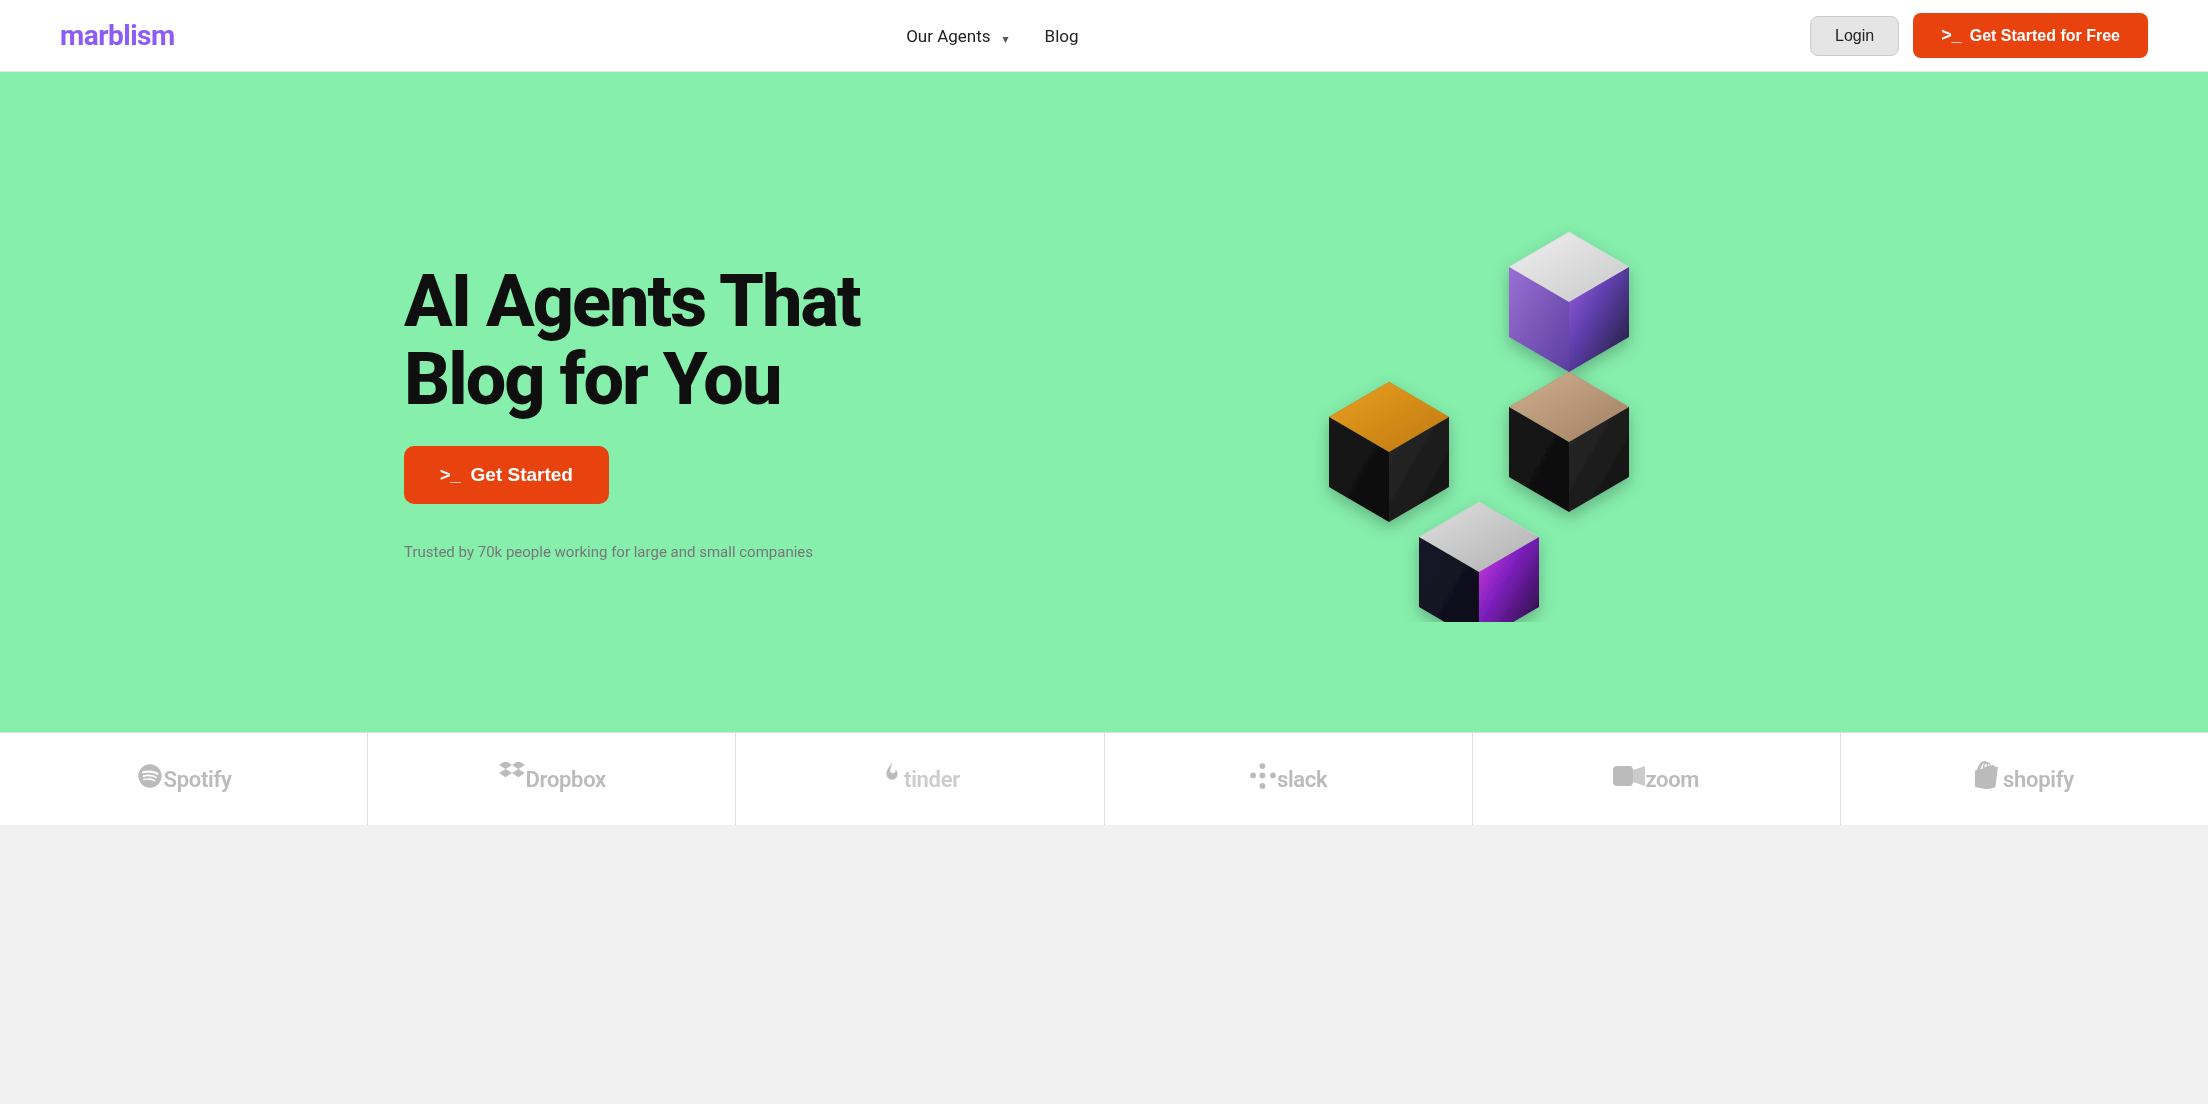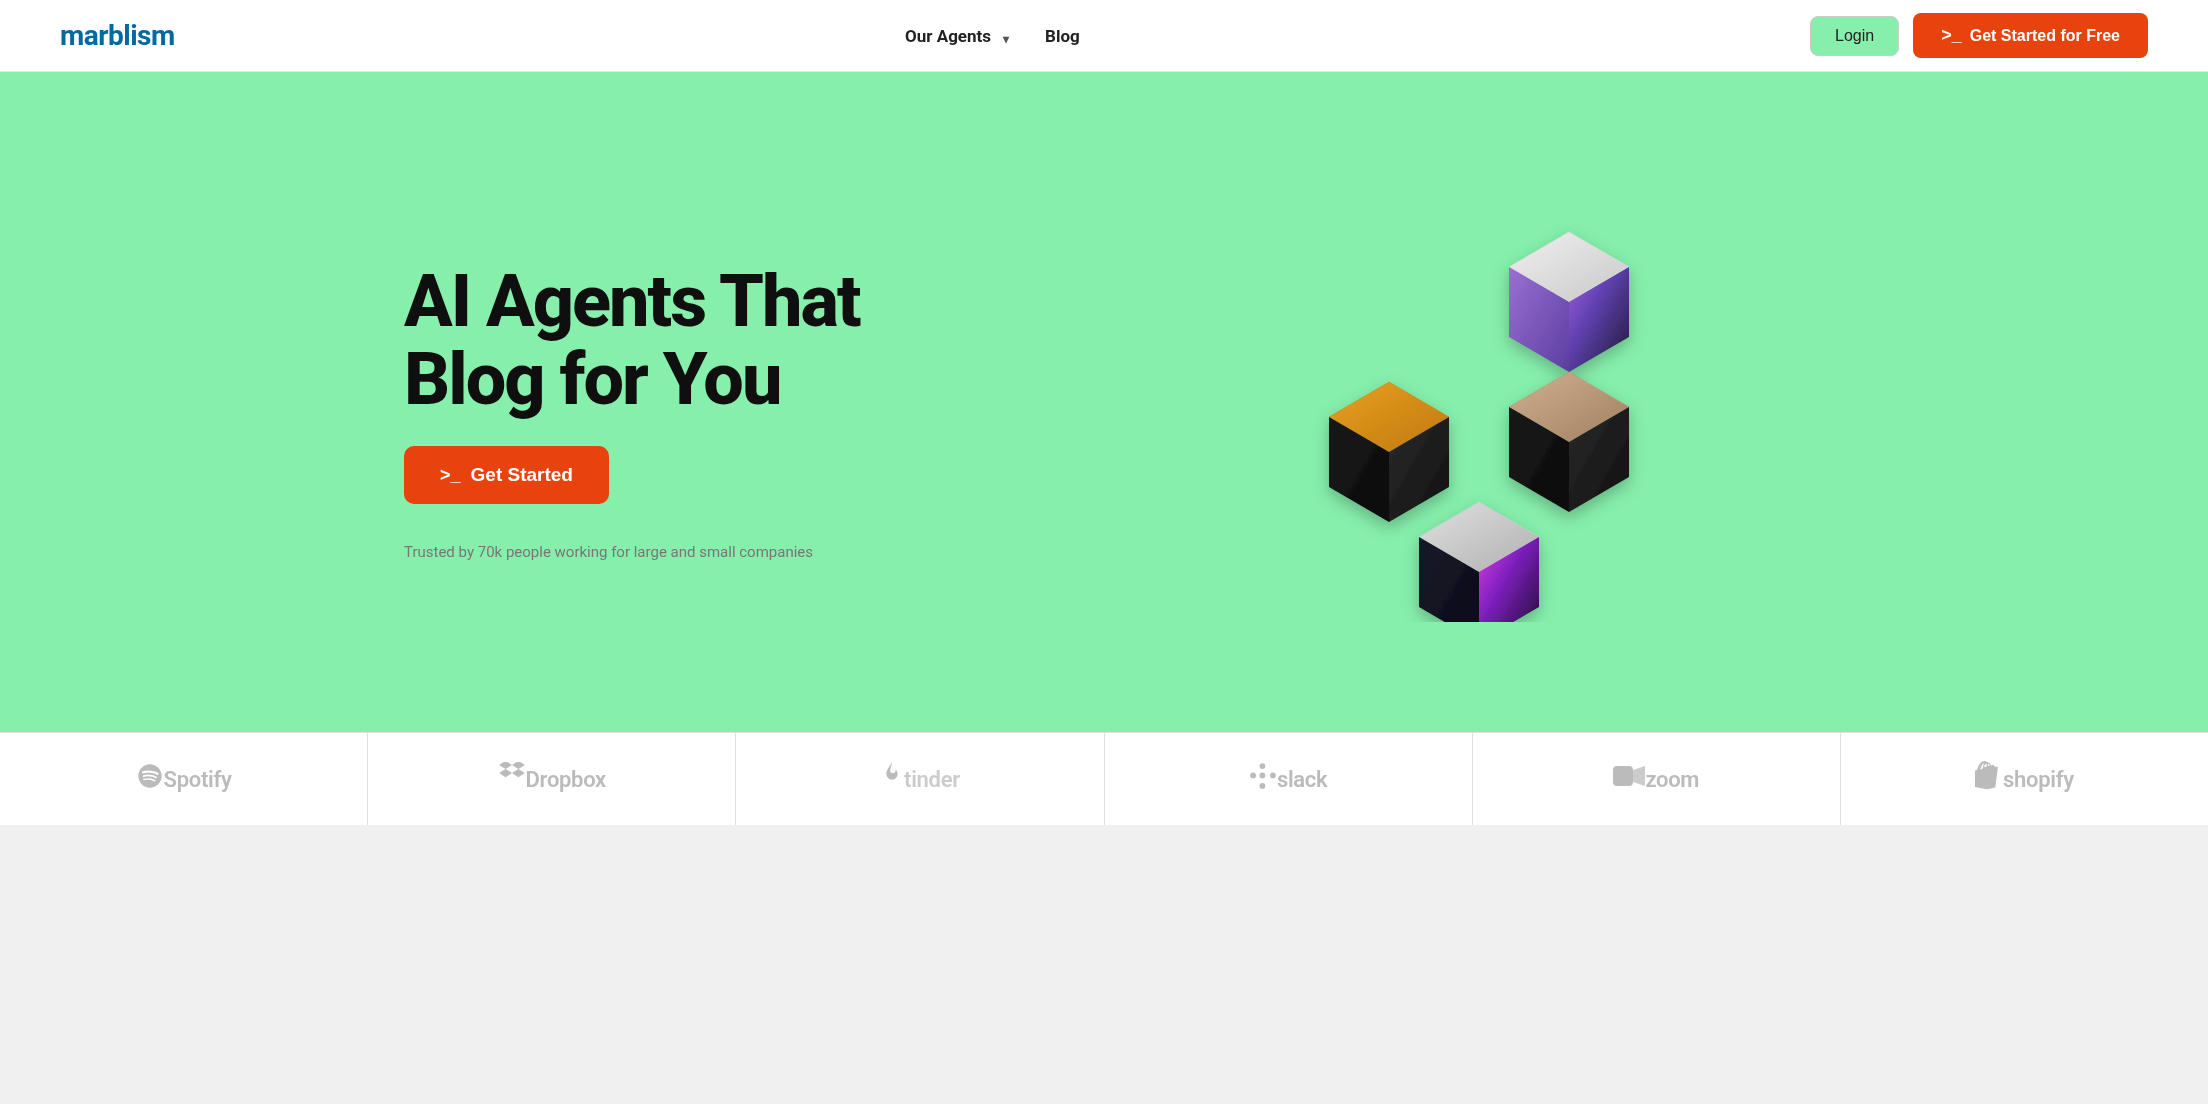--- a/index.html
+++ b/index.html
@@ -17,52 +17,51 @@
       justify-content: space-between;
       padding: 0 60px;
       height: 72px;
       border-bottom: 1px solid #e8e8e8;
       position: relative;
       z-index: 10;
     }
     .nav-logo {
       font-size: 28px;
       font-weight: 700;
-      color: #0369a1;
+      color: #8b5cf6;
       letter-spacing: -0.5px;
     }
     .nav-links {
       display: flex;
       align-items: center;
       gap: 36px;
     }
     .nav-link {
       font-size: 17px;
       color: #222;
       text-decoration: none;
       display: flex;
       align-items: flex-end;
       gap: 12px;
       cursor: pointer;
-      font-weight: bold;
     }
     .nav-chevron {
       font-size: 12px;
       color: #555;
     }
     .nav-actions {
       display: flex;
       align-items: center;
       gap: 14px;
     }
     .btn-login {
       padding: 10px 24px;
       border: 1.5px solid #ccc;
       border-radius: 8px;
-      background: #86efac;
+      background: #e5e5e5;
       font-size: 16px;
       color: #222;
       cursor: pointer;
       font-weight: 500;
     }
     .btn-get-started-nav {
       padding: 12px 28px;
       background: #e8420e;
       color: #fff;
       border: none;

